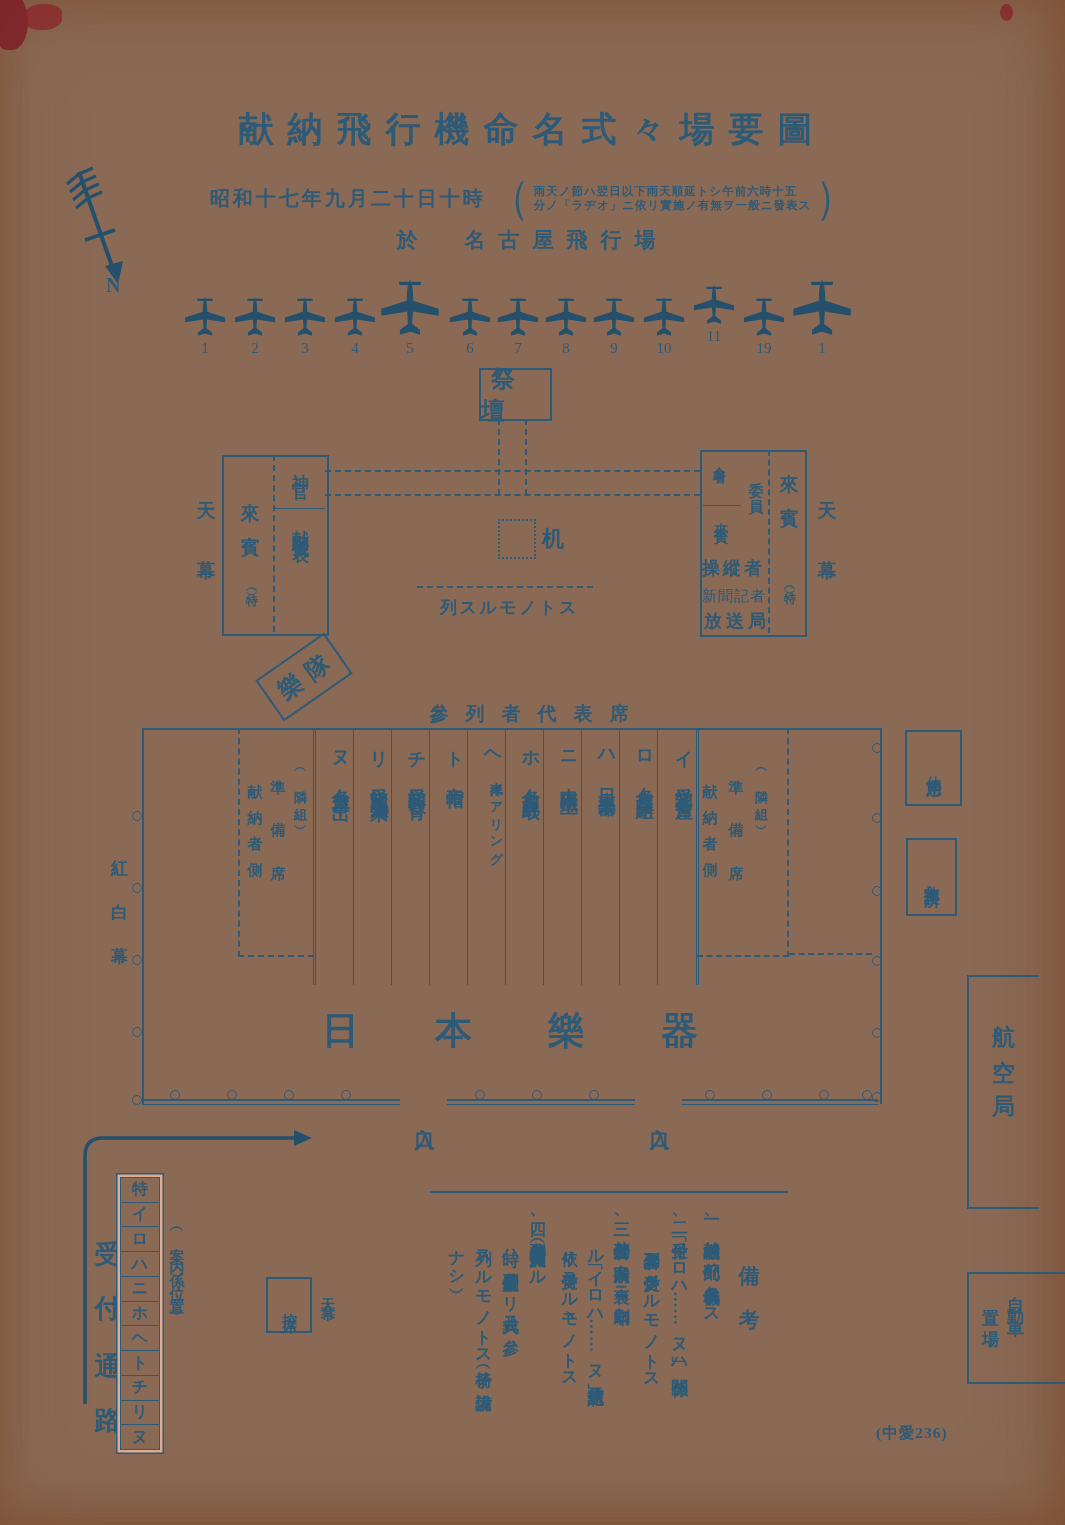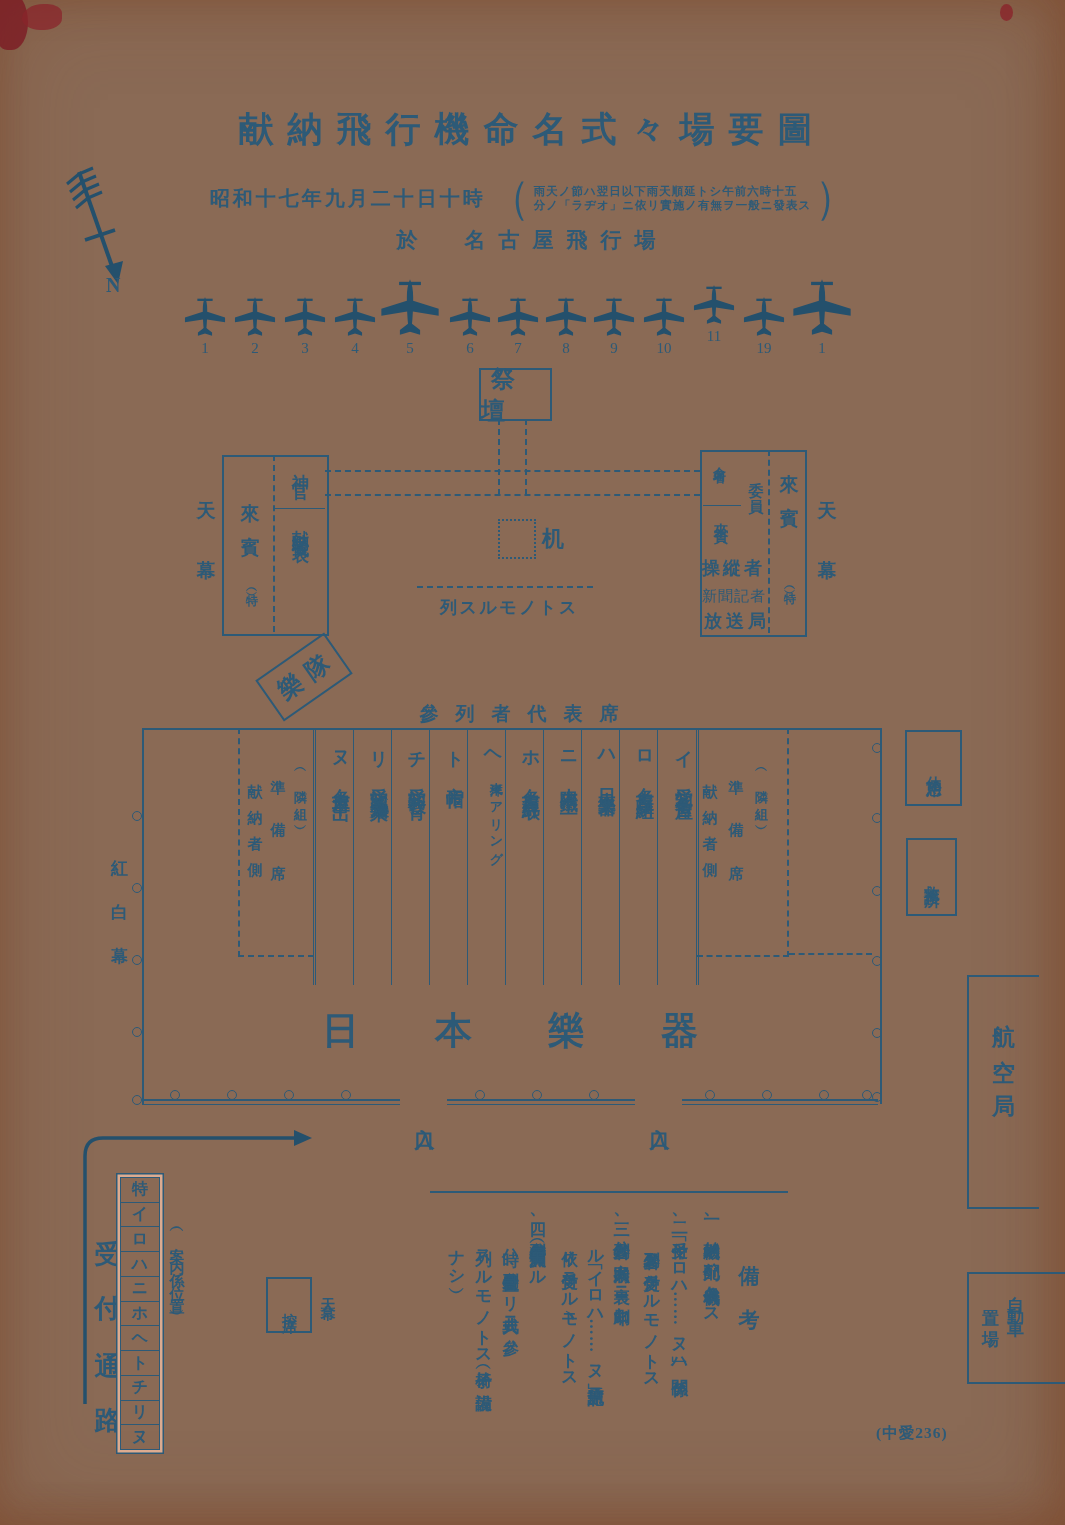--- a/index.html
+++ b/index.html
@@ -46,21 +46,21 @@
   .plane-num{font-size:15px;margin-top:2px;color:var(--ink);}
 
   
   .altar{left:479px;top:368px;width:69px;height:49px;border:2.5px solid var(--ink);display:flex;align-items:center;justify-content:center;font-size:24px;letter-spacing:10px;text-indent:10px;font-weight:bold;}
   .dashv{border-left:2px dashed var(--ink);width:0;}
   .dashh{border-top:2px dashed var(--ink);height:0;}
   .dotbox{border:2px dotted var(--ink);}
   .desk-label{font-size:22px;font-weight:bold;}
   .thanks{font-size:17px;letter-spacing:2.5px;font-weight:bold;}
   .band{left:262px;top:652px;width:80px;height:46px;border:2.5px solid var(--ink);transform:rotate(-35deg);display:flex;align-items:center;justify-content:center;font-size:24px;font-weight:bold;letter-spacing:9px;text-indent:9px;}
-  .repslabel{left:0;top:701px;width:1055px;text-align:center;font-size:19px;font-weight:bold;letter-spacing:17px;}
+  .repslabel{left:0;top:701px;width:1055px;text-align:center;font-size:19px;font-weight:bold;letter-spacing:17px;padding-left:10px;}
 
   
   .tentbox{border:2.5px solid var(--ink);}
   .tlabel{font-size:19px;letter-spacing:58px;font-weight:bold;}
   .small-v{font-size:13px;}
 
   
   .bigbox{left:142px;top:728px;width:736px;height:374px;border-top:2px solid var(--ink);border-left:2px solid var(--ink);border-right:2px solid var(--ink);}
   .bseg{position:absolute;height:3px;border-top:2.5px solid var(--ink);border-bottom:1.5px solid var(--ink);}
   .grommet{position:absolute;width:8px;height:8px;border:1.5px solid var(--ink);border-radius:50%;}

